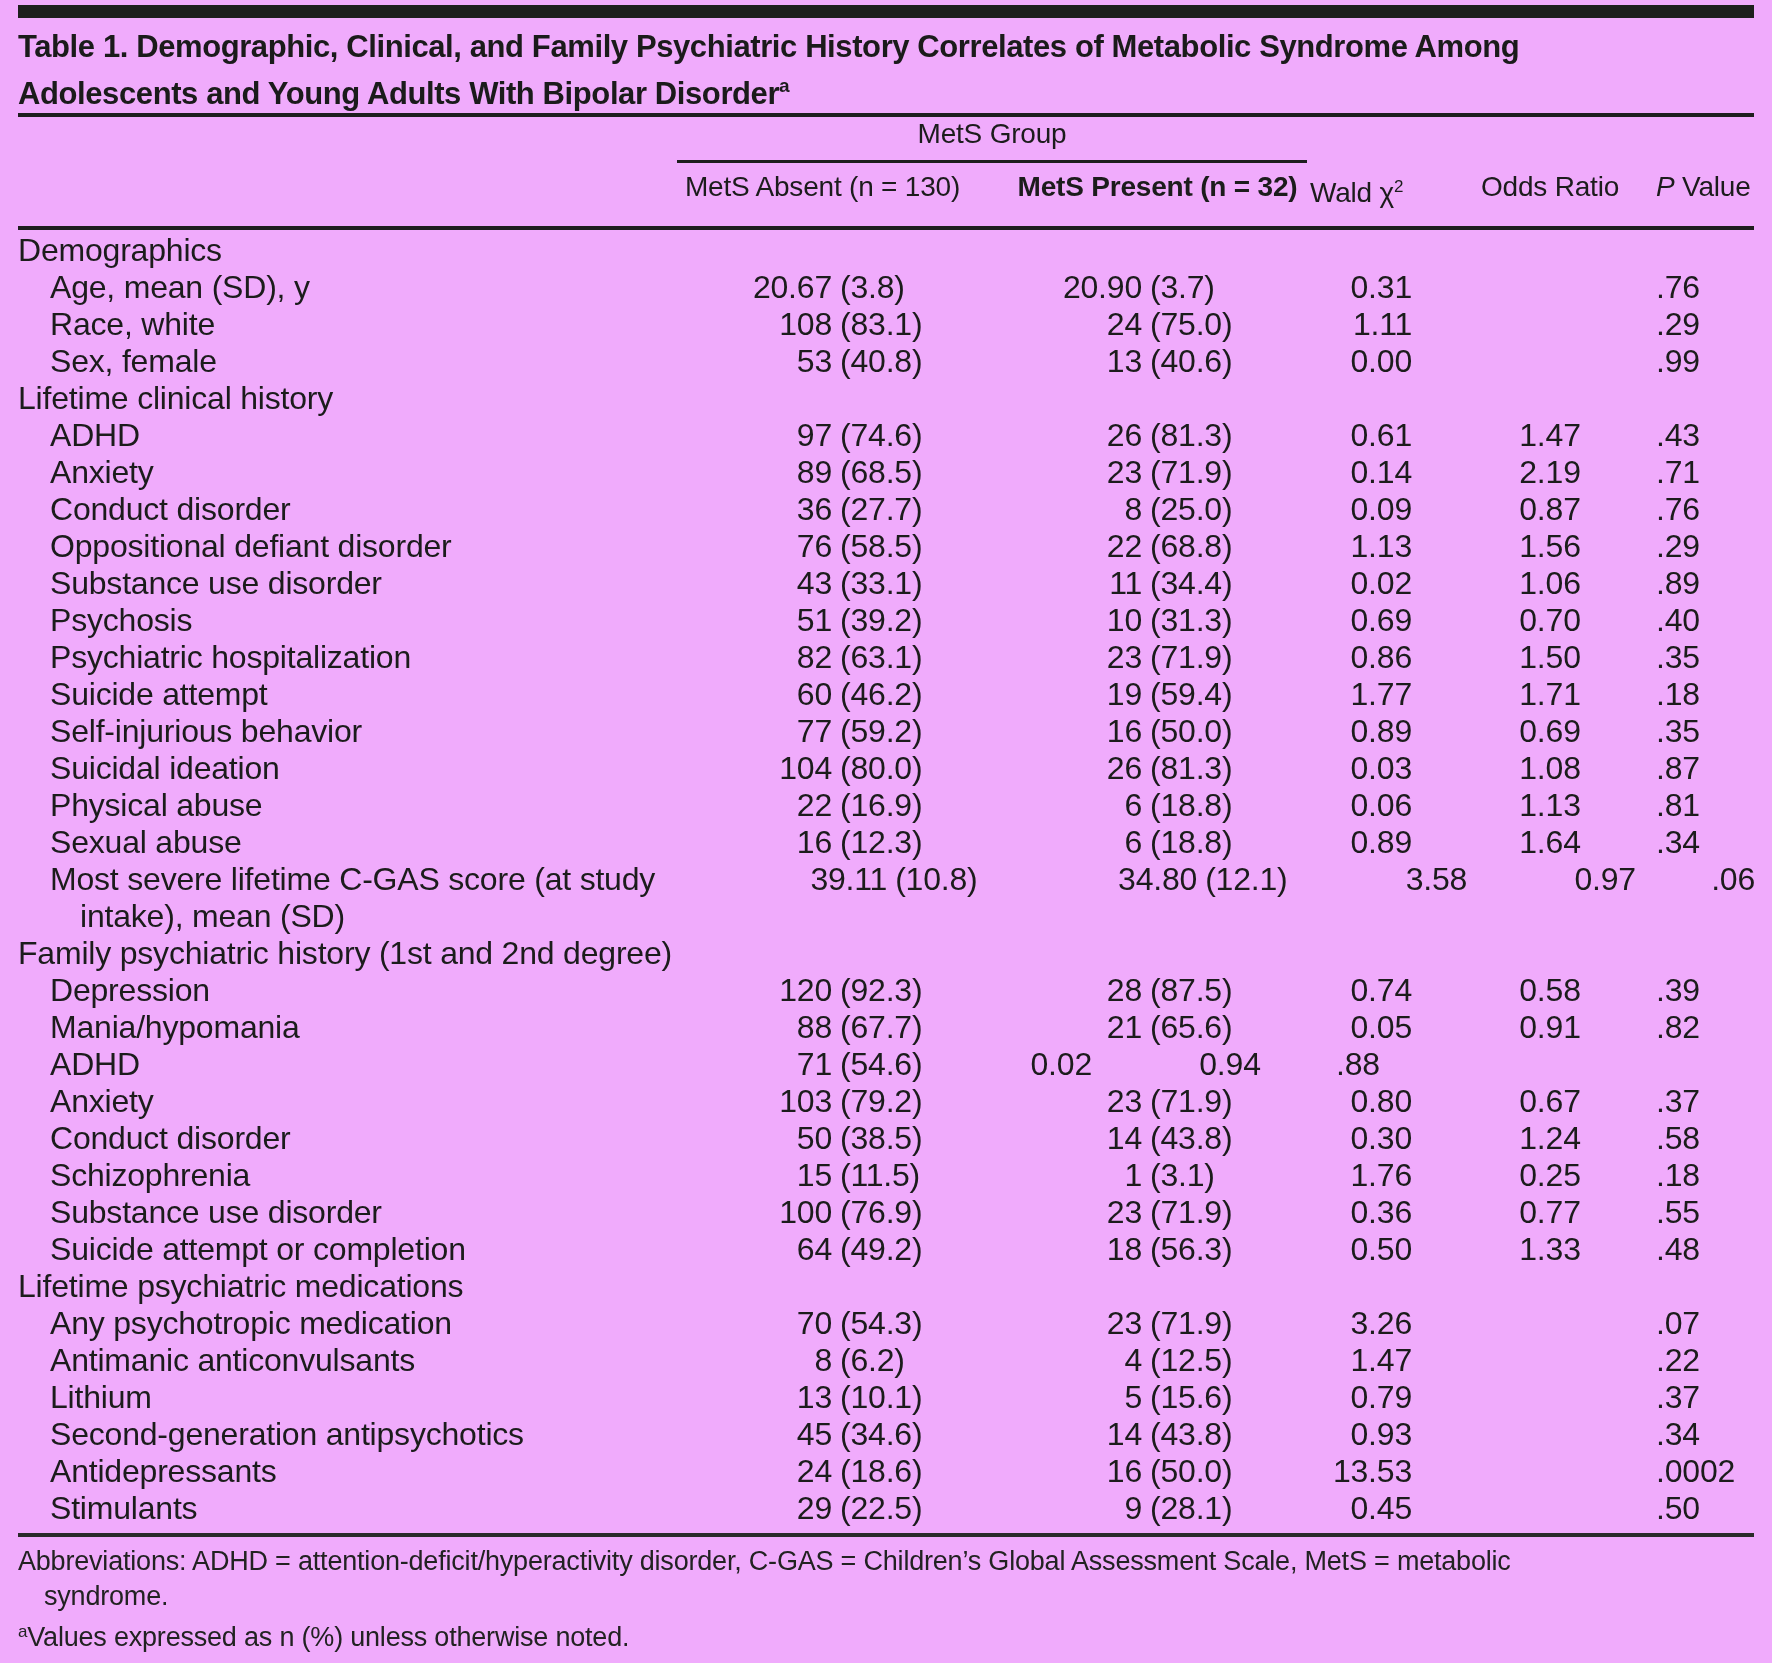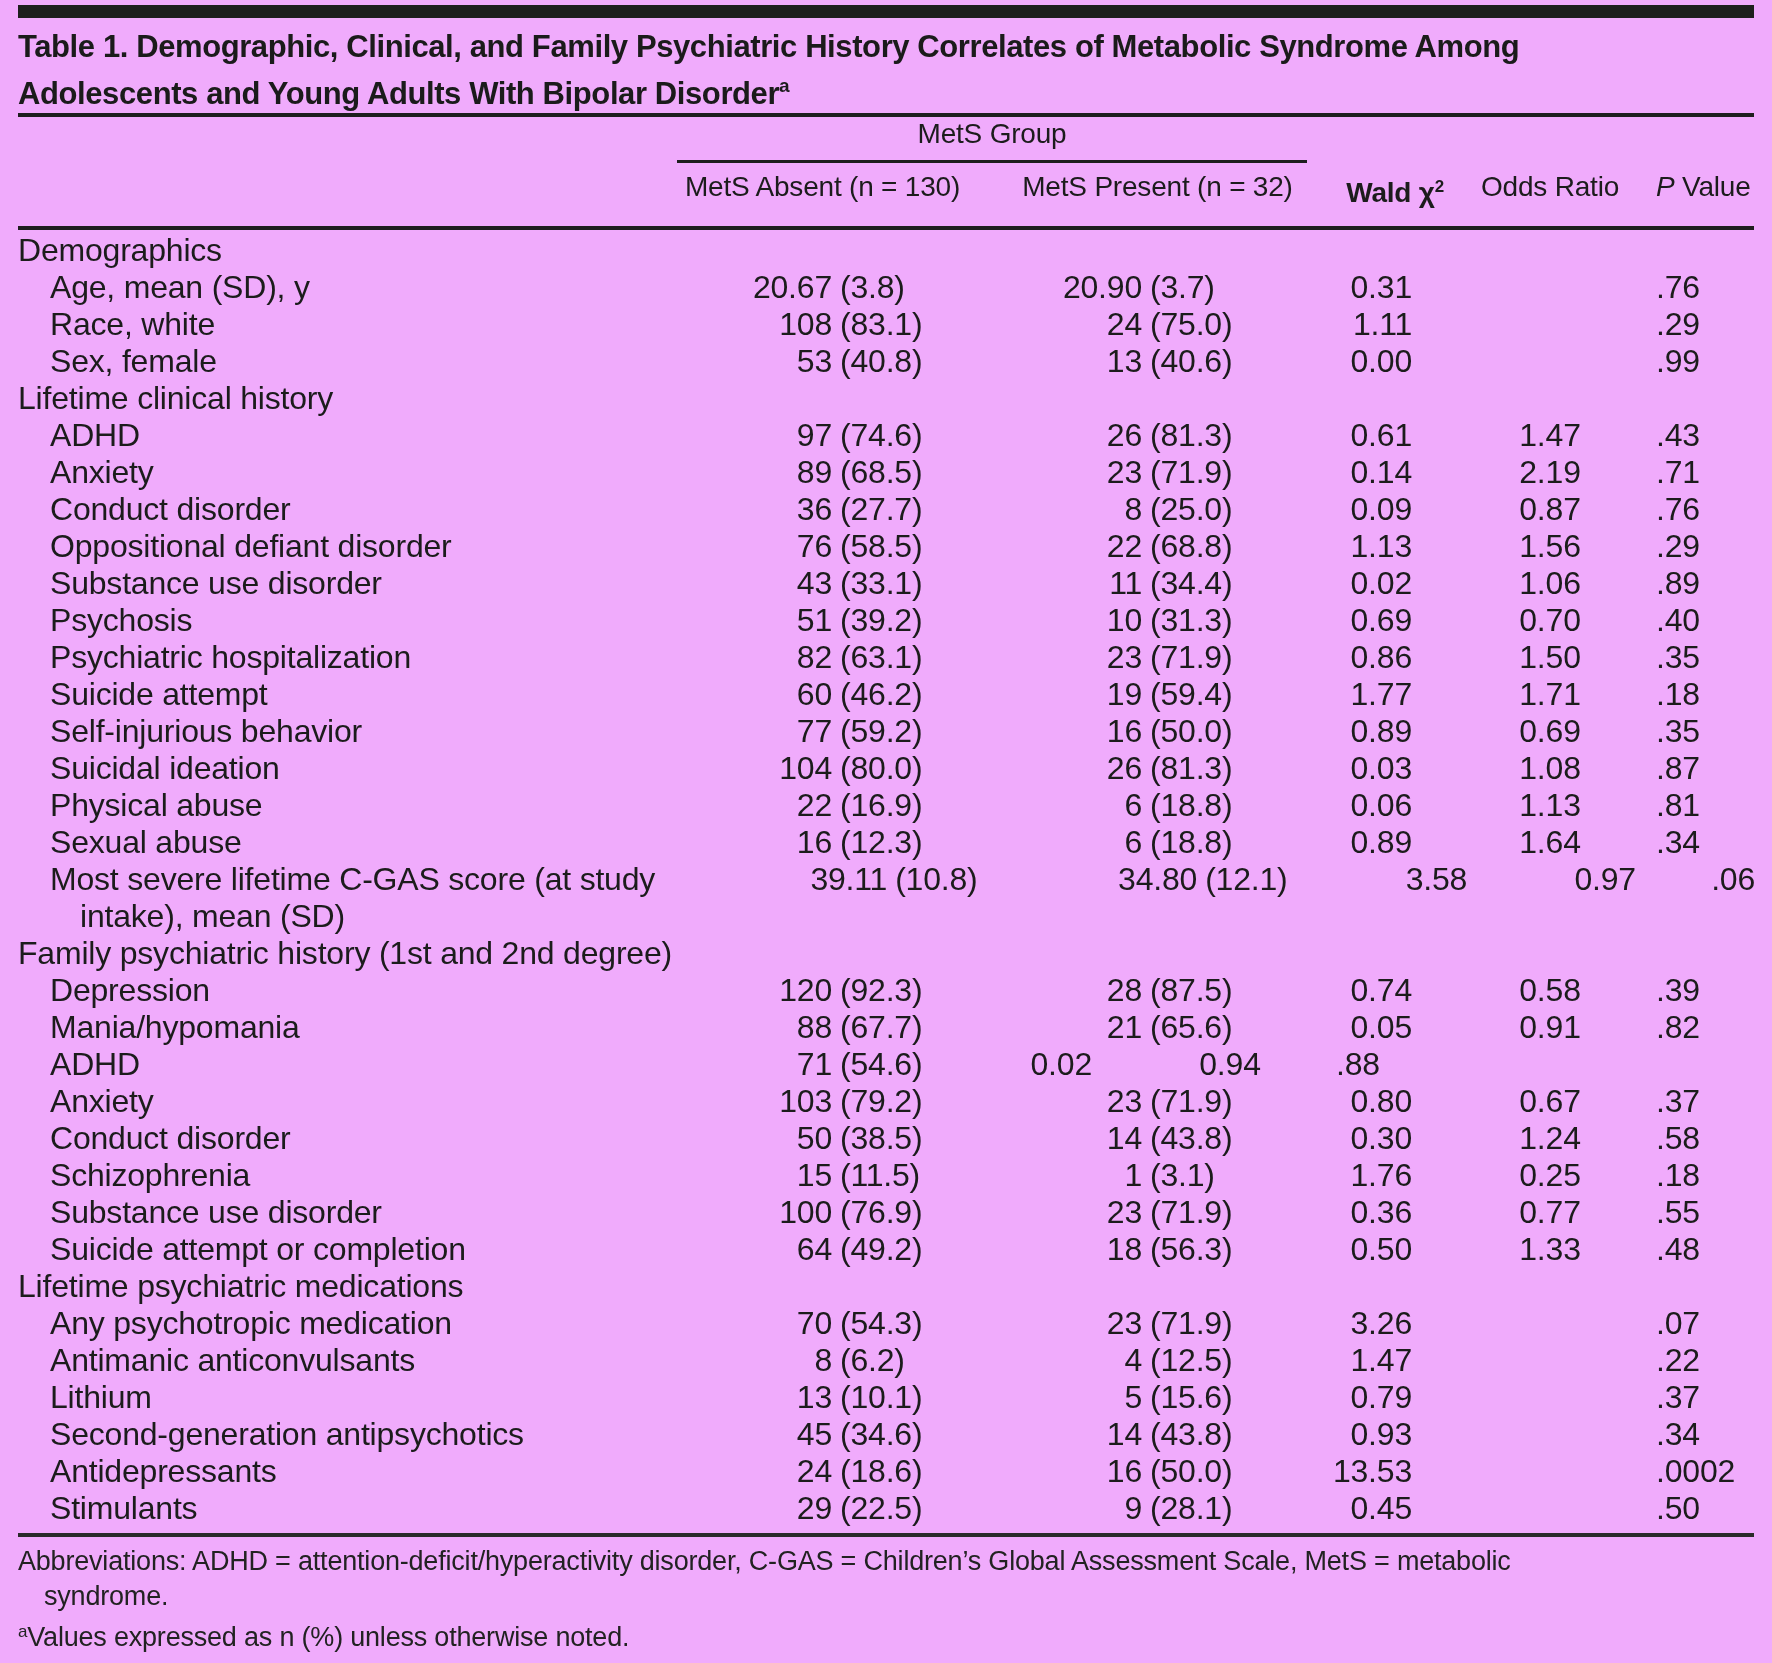--- a/index.html
+++ b/index.html
@@ -14,22 +14,22 @@
   .title{font-size:31px;line-height:39px;font-weight:bold;letter-spacing:-0.4px;margin-top:9px;color:#1b1b1b;}
   .title .tline{display:block;}
   .title sup{font-size:19px;vertical-align:12px;letter-spacing:0;}
   .rule4{height:4px;background:#1e1e1e;}
   .thead{position:relative;height:109px;font-size:28px;}
   .group-label{position:absolute;left:659px;width:630px;top:2px;text-align:center;line-height:30px;}
   .group-rule{position:absolute;left:659px;width:630px;top:43px;height:3px;background:#1e1e1e;}
   .col-heads{position:absolute;left:0;right:0;top:48px;display:flex;line-height:44px;white-space:nowrap;}
   .h-label{flex:0 0 582px;}
   .h1{flex:0 0 390px;text-align:center;padding-left:55px;}
-  .h2{flex:0 0 320px;text-align:center;padding-left:15px;}
-  .h3{flex:0 0 134px;text-align:right;font-weight:bold;}
+  .h2{flex:0 0 320px;text-align:center;padding-left:15px;font-weight:bold;}
+  .h3{flex:0 0 134px;}
   .h3 sup{font-size:17px;vertical-align:10px;}
   .h4{flex:0 0 212px;text-align:center;}
   .h5{flex:0 0 98px;text-align:left;}
   .h5 .it{font-style:italic;}
   .tbody{padding-top:2px;font-size:32px;}
   .row{display:flex;height:37px;line-height:37px;white-space:nowrap;align-items:stretch;}
   .c-label{flex:0 0 582px;}
   .row.item .c-label{padding-left:32px;}
   .row.cont .c-label{padding-left:62px;}
   .c1{flex:0 0 390px;display:flex;}

